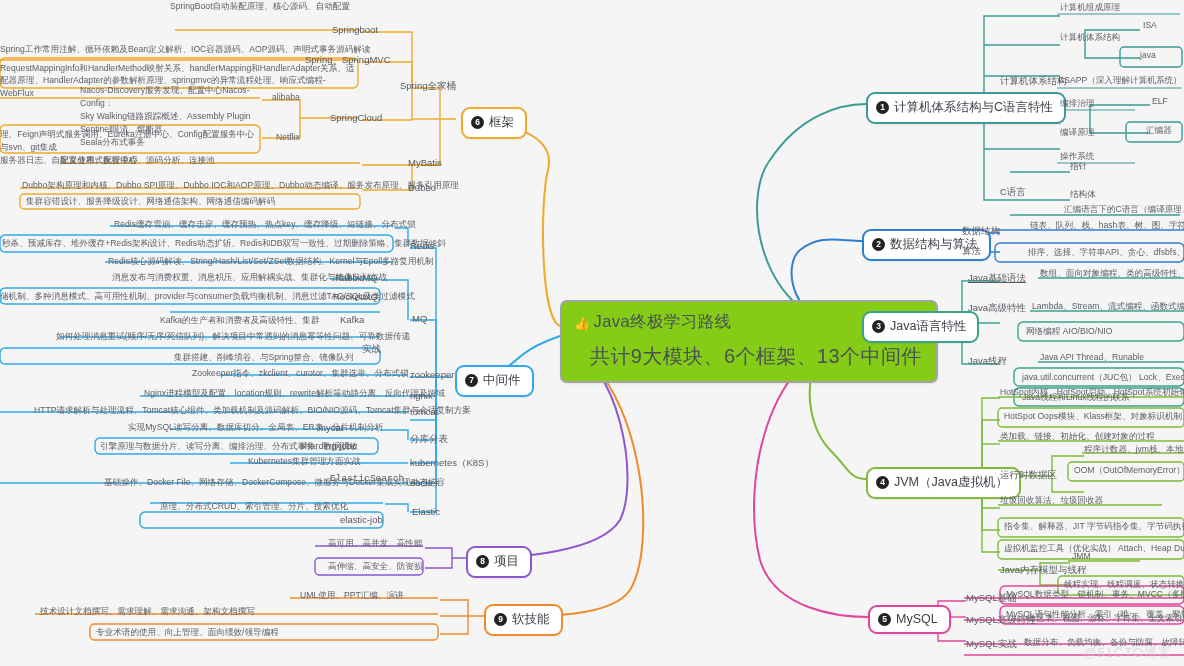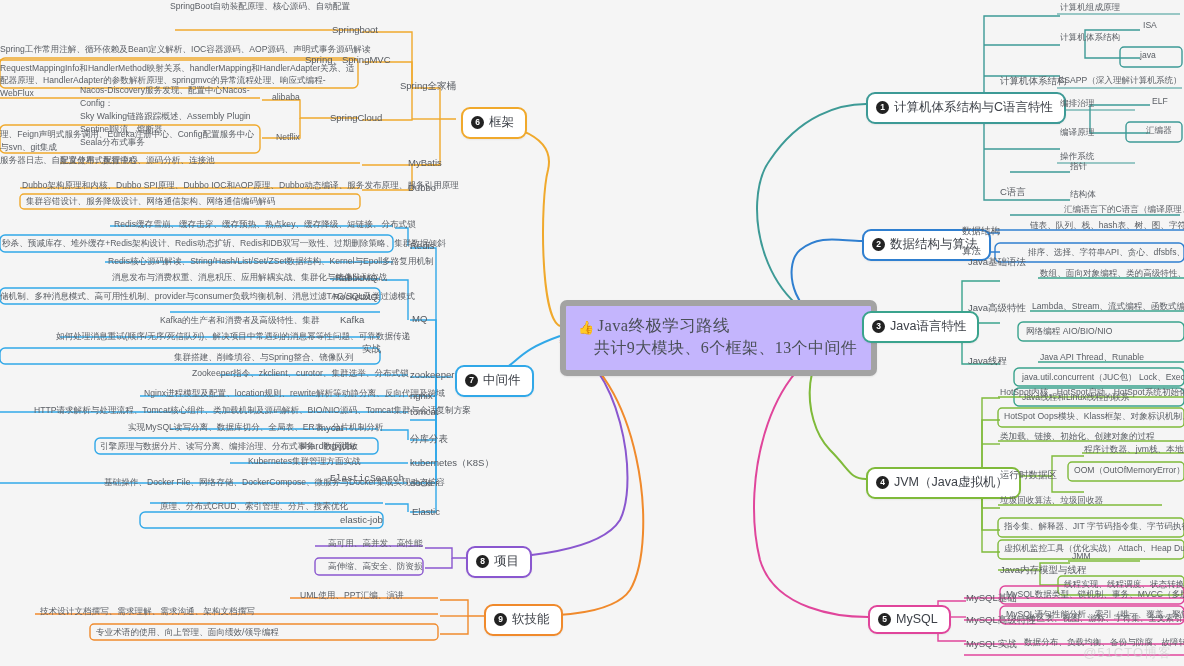--- a/index.html
+++ b/index.html
@@ -9,27 +9,26 @@
     font-family:"Liberation Sans","DejaVu Sans",sans-serif;
     overflow:hidden;position:relative;
   }
   #canvas{position:absolute;inset:0;}
   svg.links{position:absolute;left:0;top:0;width:1184px;height:666px;pointer-events:none;}
 
   .node{position:absolute;white-space:nowrap;box-sizing:border-box;}
 
   
   .root{
-    background:#c4b5fd;border:6px solid #a3a3a3;border-radius:7px;
+    background:#84cc16;border:2px solid #a3a3a3;border-radius:7px;
     padding:9px 14px 11px 12px;color:#4a4f57;
     box-shadow:0 1px 2px rgba(0,0,0,.08);
-    font-family:Liberation Serif, serif;
   }
   .root .l1{font-size:16.5px;letter-spacing:.4px;}
-  .root .l2{font-size:16px;letter-spacing:.4px;padding-left:16px;margin-top:1px;}
+  .root .l2{font-size:20px;letter-spacing:.4px;padding-left:16px;margin-top:10px;}
   .thumb{display:inline-block;transform:translateY(1px);margin-right:3px;color:#4a4f57;font-size:13px;}
 
   
   .main{
     background:#fff;border:2px solid;border-radius:9px;
     padding:5px 11px 6px 8px;font-size:12.5px;color:#3d4148;
     display:flex;align-items:center;gap:5px;
     box-shadow:0 1px 2px rgba(0,0,0,.06);
   }
   .badge{
@@ -289,21 +288,21 @@
 
   <div class="node leaf" style="left:1070px;top:161px;">指针</div>
   <div class="node leaf" style="left:1070px;top:189px;">结构体</div>
   <div class="node leaf" style="left:1064px;top:204px;">汇编语言下的C语言（编译原理、指令</div>
 
   <div class="node l2n" style="left:962px;top:225px;">数据结构</div>
   <div class="node l2n" style="left:962px;top:245px;">算法</div>
   <div class="node leaf" style="left:1030px;top:220px;">链表、队列、栈、hash表、树、图、字符串、并查集</div>
   <div class="node leaf" style="left:1028px;top:247px;">排序、选择、字符串API、贪心、dfsbfs、递归、回溯、</div>
 
-  <div class="node l2n" style="left:968px;top:256px;">Java基础语法</div>
+  <div class="node l2n" style="left:968px;top:272px;text-decoration:underline;">Java基础语法</div>
   <div class="node l2n" style="left:968px;top:302px;">Java高级特性</div>
   <div class="node l2n" style="left:968px;top:355px;">Java线程</div>
 
   <div class="node leaf" style="left:1040px;top:268px;">数组、面向对象编程、类的高级特性、异常处理、</div>
   <div class="node leaf" style="left:1032px;top:301px;">Lambda、Stream、流式编程、函数式编程、反应</div>
   <div class="node leaf" style="left:1026px;top:326px;">网络编程 AIO/BIO/NIO</div>
   <div class="node leaf" style="left:1040px;top:352px;">Java API          Thread、Runable</div>
   <div class="node leaf" style="left:1022px;top:372px;">java.util.concurrent（JUC包）         Lock、Execu</div>
   <div class="node leaf" style="left:1022px;top:392px;">Java线程和Linux线程的联系</div>
 

